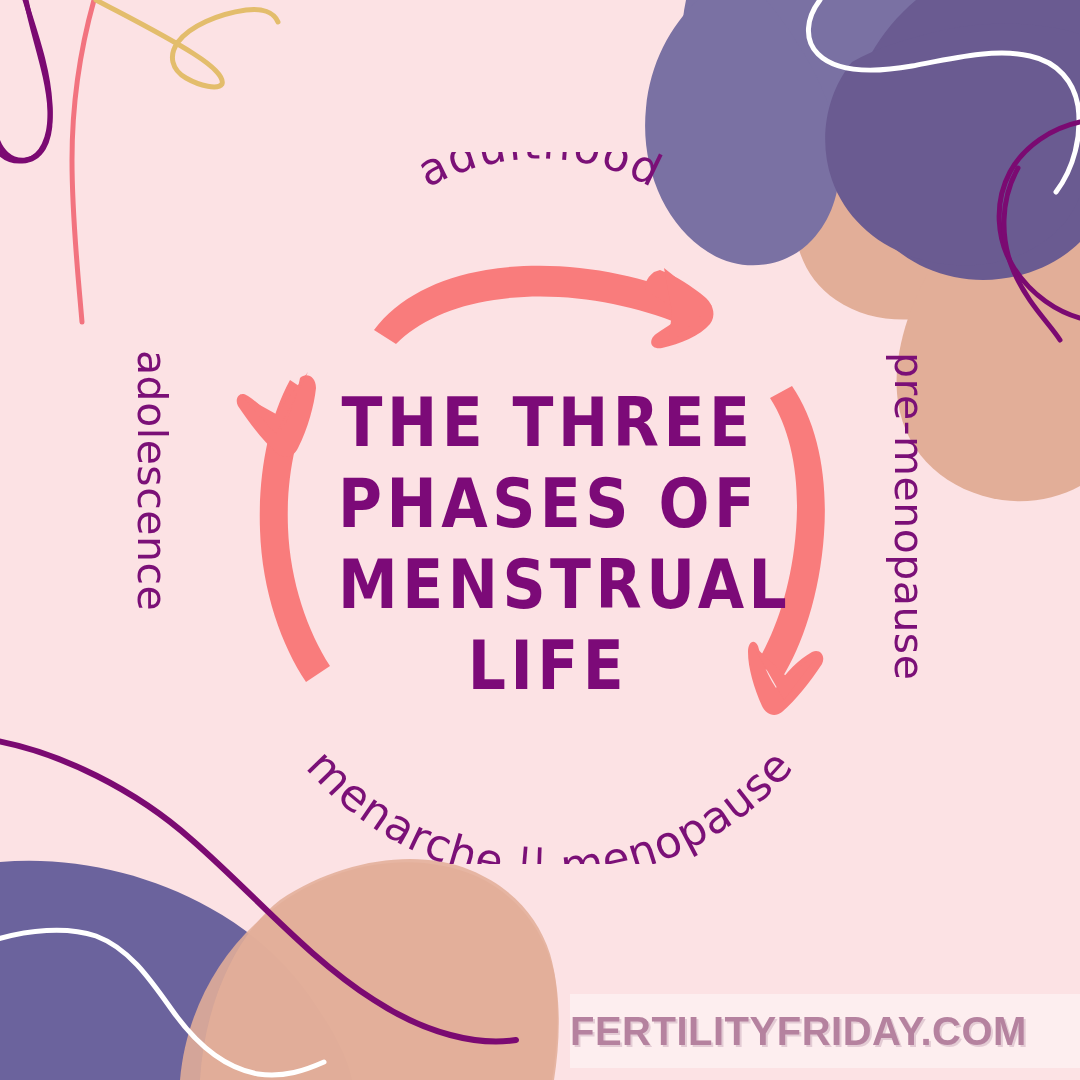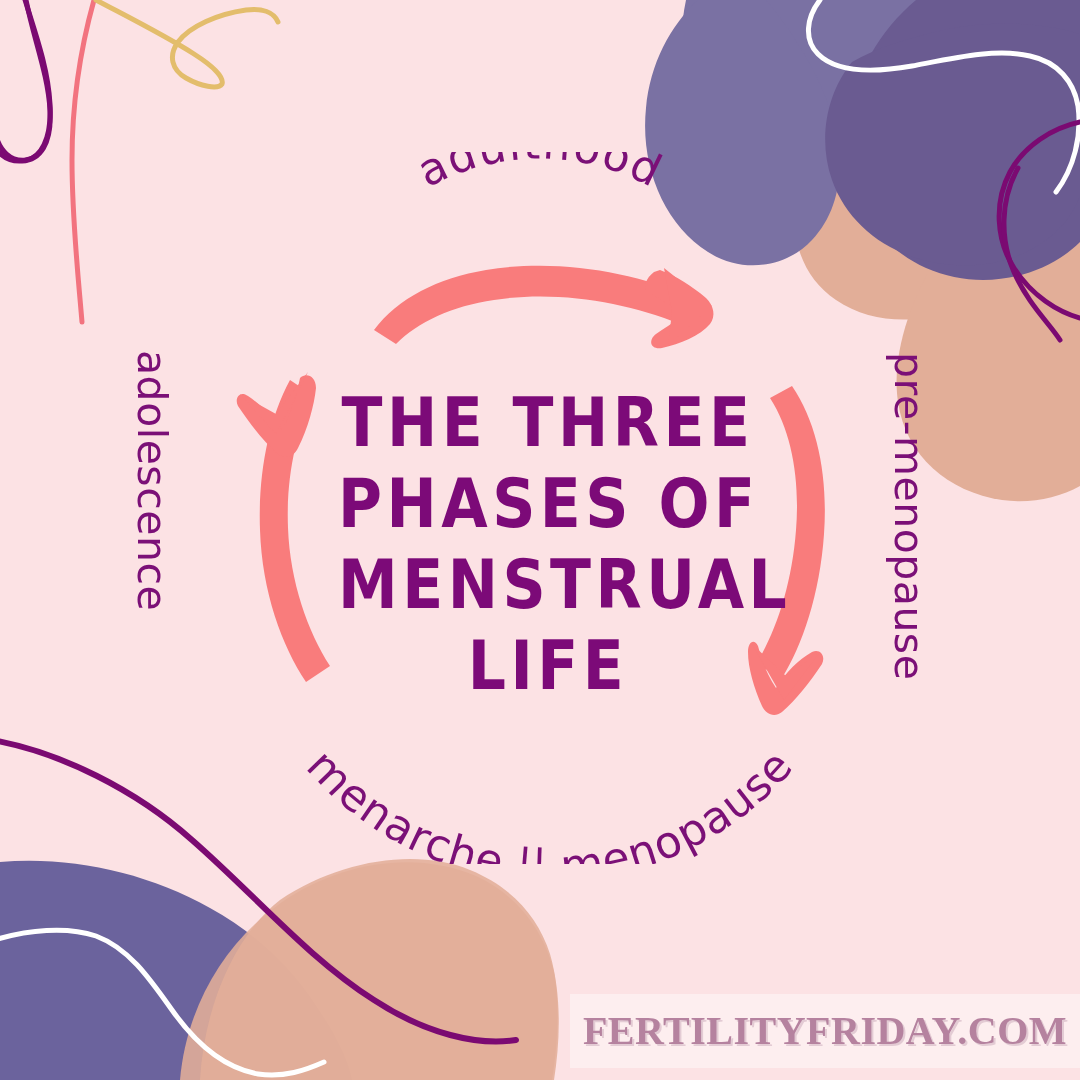--- a/index.html
+++ b/index.html
@@ -92,23 +92,23 @@
     background: rgba(255, 255, 255, 0.42);
     z-index: 50;
   }
   #watermark-text {
     position: absolute;
     left: 0;
     top: 0;
     width: 510px;
     height: 74px;
     line-height: 74px;
-    text-align: center;
+    text-align: left;
     color: #b5829f;
-    font-family: Liberation Serif, serif;
+    font-family: Liberation Sans, sans-serif;
     font-weight: 700;
     font-size: 40px;
     letter-spacing: 0.5px;
     text-shadow: 2px 2px 0 rgba(150, 100, 130, 0.25);
     white-space: nowrap;
   }
 </style>
 </head>
 <body>
 

